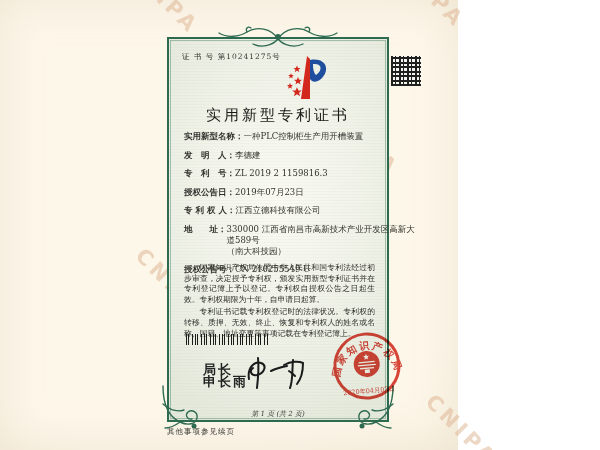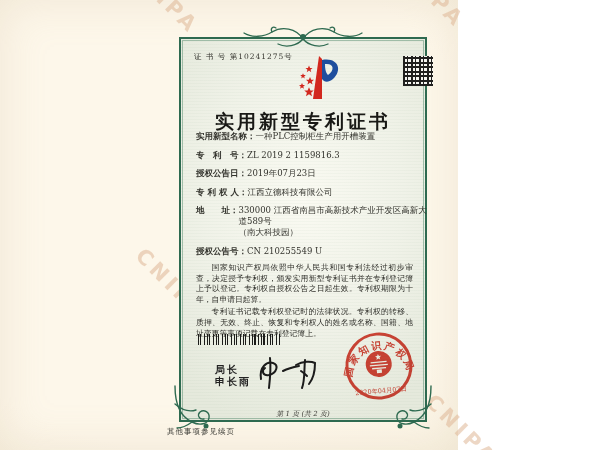--- a/index.html
+++ b/index.html
@@ -7,50 +7,50 @@
           font-family:"DejaVu Serif","Liberation Serif",serif;}
   
   .photo{position:absolute;left:0;top:0;width:458px;height:450px;
          background:radial-gradient(120% 100% at 42% 45%, #fdf7ea 55%, #f6eeda 100%);
          box-shadow:inset 0 0 45px rgba(195,175,135,.22);}
   
   .wm{position:absolute;transform:rotate(45deg);color:rgba(222,182,150,.55);
       font-family:"DejaVu Sans","Liberation Sans",sans-serif;font-weight:600;
       font-size:21px;letter-spacing:4px;white-space:nowrap;user-select:none;}
   
-  .certificate{position:absolute;left:167px;top:37px;width:248px;height:385px;box-sizing:border-box;
+  .certificate{position:absolute;left:167px;top:37px;width:222px;height:385px;box-sizing:border-box;
        border:2px solid #2e6a50;
        background:
          repeating-linear-gradient(0deg, rgba(110,150,115,.045) 0 1px, transparent 1px 3px),
-         radial-gradient(75% 62% at 50% 42%, #fafaf2 0%, #f0f2e8 55%, #e5e9dc 100%); margin-left: 12px;}
+         radial-gradient(75% 62% at 50% 42%, #fafaf2 0%, #f0f2e8 55%, #e5e9dc 100%);}
   .inner-line{position:absolute;inset:1px;border:1px solid rgba(85,140,110,.5);pointer-events:none;}
   .top-ornament{position:absolute;left:50%;top:-14px;transform:translateX(-50%);}
   .corner{position:absolute;bottom:-10px;}
   .corner.right{right:-9px;}
   .corner.left{left:-9px;transform:scaleX(-1);}
   .cert-no{position:absolute;left:13px;top:13px;font-size:7.5px;letter-spacing:1px;color:#35352f;}
   .logo{position:absolute;left:114px;top:15px;}
   .qr{position:absolute;left:222px;top:17px;width:30px;height:30px;background:
        repeating-linear-gradient(90deg,#20201e 0 2px,transparent 2px 4px,#20201e 4px 5px,transparent 5px 8px),
        repeating-linear-gradient(0deg,#20201e 0 2px,#f5f5f0 2px 4px,#20201e 4px 6px,#f5f5f0 6px 9px);}
-  .title{position:absolute;left:0;right:0;top:57px;text-align:center;font-size:19px;
-         font-weight:bold;letter-spacing:3px;color:#191916;}
+  .title{position:absolute;left:0;right:0;top:57px;text-align:center;font-size:15px;
+         font-weight:normal;letter-spacing:3px;color:#191916;}
   .fields{position:absolute;left:15px;right:12px;top:92px;font-size:8.5px;line-height:11px;color:#33332d;}
   .row{margin-bottom:7.5px;white-space:nowrap;}
   .lbl{color:#33332d;font-weight:bold;}
   .val-block{display:inline-block;vertical-align:top;white-space:normal;width:190px;}
   .grant-row{display:flex;white-space:nowrap;}
   .g1{width:130px;}
   .paras{position:absolute;left:15px;right:12px;top:224px;}
   .paras p{margin:0 0 2px;text-indent:2em;font-size:7.8px;line-height:10.6px;
            text-align:justify;color:#2e2e29;}
   .barcode{position:absolute;left:17px;top:295px;width:82px;height:11px;background:
       repeating-linear-gradient(90deg,#1c1c1a 0 1px,transparent 1px 2px,#1c1c1a 2px 3.5px,
       transparent 3.5px 6px,#1c1c1a 6px 7px,transparent 7px 9px);}
-  .director{position:absolute;left:34px;top:325px;font-size:10px;line-height:12px;
+  .director{position:absolute;left:34px;top:325px;font-size:13px;line-height:12px;
             font-weight:bold;color:#222;letter-spacing:2px;}
   .signature{position:absolute;left:68px;top:314px;}
   .seal{position:absolute;left:161px;top:291px;transform:rotate(-5deg);opacity:.93;
         mix-blend-mode:multiply;}
   .page-info{position:absolute;left:0;right:0;top:370px;text-align:center;font-size:7px;color:#3a3a34;font-style:italic;}
   .continuation{position:absolute;left:167px;top:427px;width:263px;text-align:left;
                 font-size:7.5px;letter-spacing:1px;color:#3a3a34;}
 </style>
 </head>
 <body>
@@ -112,20 +112,21 @@
           <use href="#st" transform="translate(14,38) scale(0.95)"></use>
         </g>
       </svg>
 
       <div class="qr"></div>
 
       <h1 class="title">实用新型专利证书</h1>
 
       <div class="fields">
         <div class="row"><span class="lbl">实用新型名称：</span><span class="val">一种PLC控制柜生产用开槽装置</span></div>
+        <div class="row"><span class="lbl">发　明　人：</span><span class="val">李德建</span></div>
         <div class="row"><span class="lbl">专　利　号：</span><span class="val">ZL 2019 2 1159816.3</span></div>
         <div class="row"><span class="lbl">授权公告日：</span><span class="val">2019年07月23日</span></div>
         <div class="row"><span class="lbl">专 利 权 人：</span><span class="val">江西立德科技有限公司</span></div>
         <div class="row"><span class="lbl">地　　址：</span><span class="val-block"><span class="val">330000 江西省南昌市高新技术产业开发区高新大道589号</span><br><span class="val">（南大科技园）</span></span></div>
         <div class="grant-row">
           <span class="g2"><span class="lbl">授权公告号：</span><span class="val">CN 210255549 U</span></span>
         </div>
       </div>
 
       <div class="paras">

